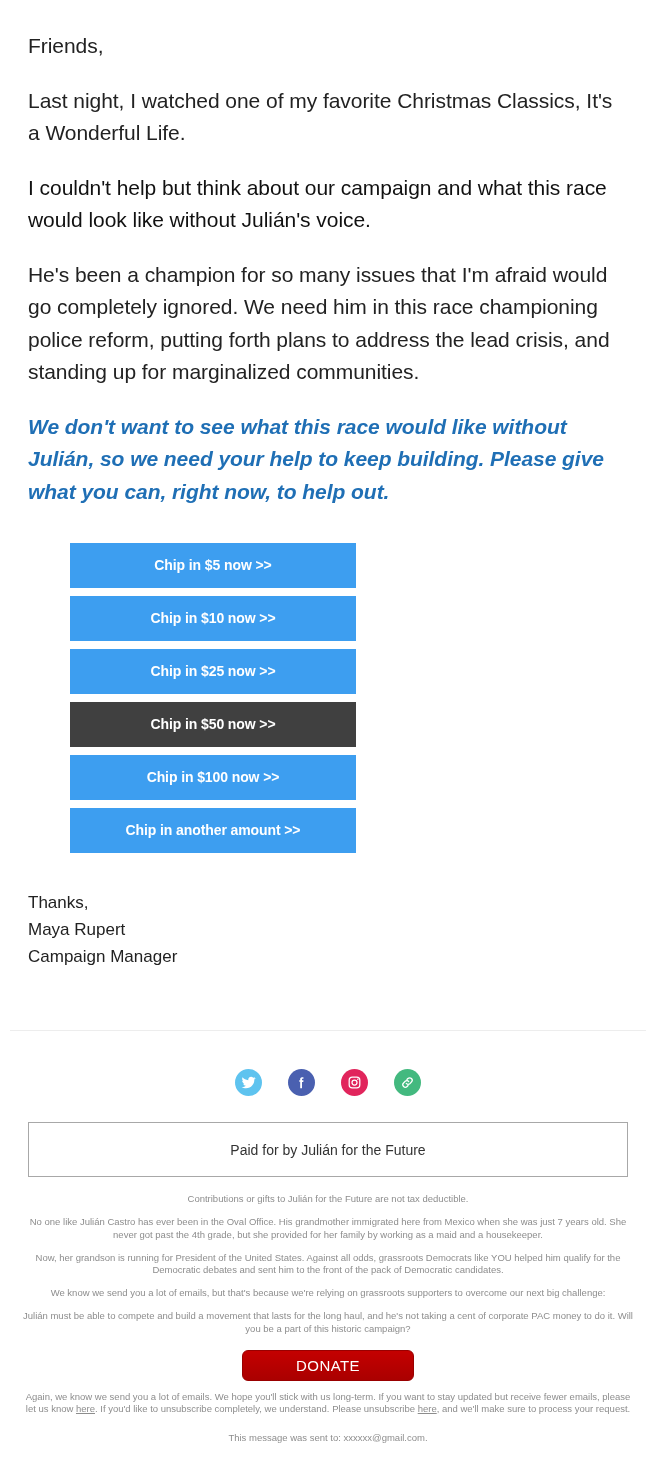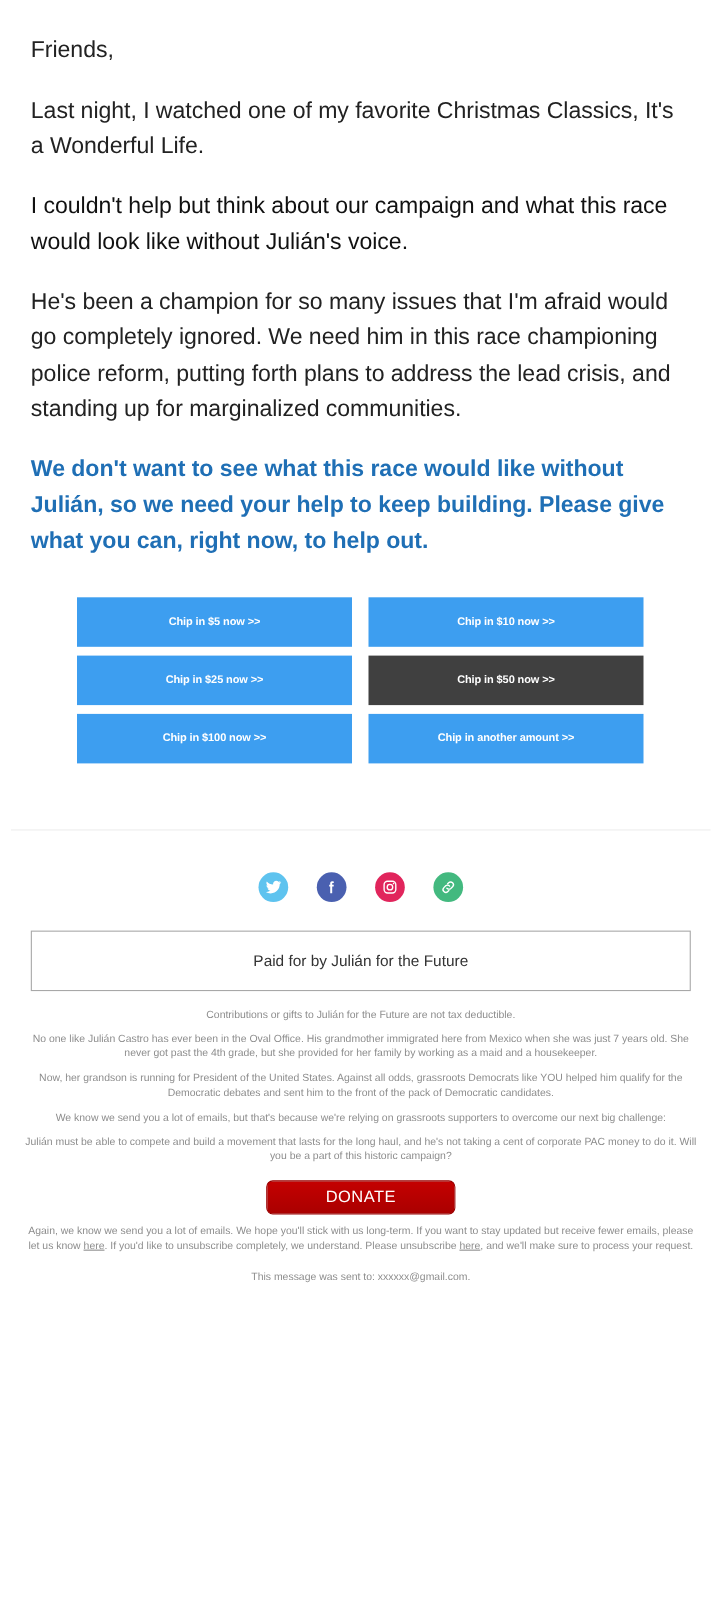--- a/index.html
+++ b/index.html
@@ -30,43 +30,44 @@
     color: #222222;
     letter-spacing: -0.05px;
   }
   p.para.bold {
     font-weight: normal;
     color: #111111;
   }
   p.para.accent {
     font-weight: bold;
     color: #1f6fb5;
+    font-style: italic;
   }
   p.para.last-para {
     margin-bottom: 26px;
   }
 
   
   .chip-grid {
     margin: 0 auto;
     padding: 8px 0 0 0;
     width: 516px;
     display: flex;
     flex-wrap: wrap;
     gap: 8px 15px;
   }
   .chip-btn {
-    width: 250px;
+    width: 286px;
     height: 45px;
     display: flex;
     align-items: center;
     justify-content: center;
     background: #3d9ef0;
     color: #ffffff;
-    font-size: 10px;
+    font-size: 14px;
     font-weight: bold;
     border: none;
     cursor: pointer;
     font-family: "Liberation Sans", sans-serif;
     text-align: center;
     letter-spacing: -0.1px;
     box-sizing: border-box;
   }
   .chip-btn.highlight {
     background: #404040;
@@ -192,20 +193,25 @@
 
   <div class="chip-grid">
     <button class="chip-btn">Chip in $5 now &gt;&gt;</button>
     <button class="chip-btn">Chip in $10 now &gt;&gt;</button>
     <button class="chip-btn">Chip in $25 now &gt;&gt;</button>
     <button class="chip-btn highlight">Chip in $50 now &gt;&gt;</button>
     <button class="chip-btn">Chip in $100 now &gt;&gt;</button>
     <button class="chip-btn">Chip in another amount &gt;&gt;</button>
   </div>
 
+  <div class="signature">
+    <div>Thanks,</div>
+    <div>Maya Rupert</div>
+    <div>Campaign Manager</div>
+  </div>
 
   <hr class="divider">
 
   <div class="footer">
 
     <div class="social-row">
       <a class="social-icon si-twitter">
         <svg width="15" height="15" viewBox="0 0 24 24" fill="#ffffff" aria-hidden="true">
           <path d="M23 4.9c-.8.4-1.7.7-2.6.8 1-.6 1.7-1.5 2-2.6-.9.5-1.9.9-2.9 1.1-.8-.9-2-1.5-3.3-1.5-2.5 0-4.6 2.1-4.6 4.6 0 .4 0 .7.1 1C7.9 8.1 4.7 6.4 2.5 3.7c-.4.7-.6 1.5-.6 2.3 0 1.6.8 3 2 3.8-.7 0-1.4-.2-2-.6 0 2.2 1.6 4.1 3.7 4.5-.4.1-.8.2-1.2.2-.3 0-.6 0-.9-.1.6 1.8 2.2 3.1 4.3 3.2-1.6 1.2-3.5 2-5.7 2H1c2.1 1.3 4.5 2.1 7.1 2.1 8.5 0 13.2-7.1 13.2-13.2v-.6c.9-.7 1.7-1.5 2.3-2.4z"></path>
         </svg>

